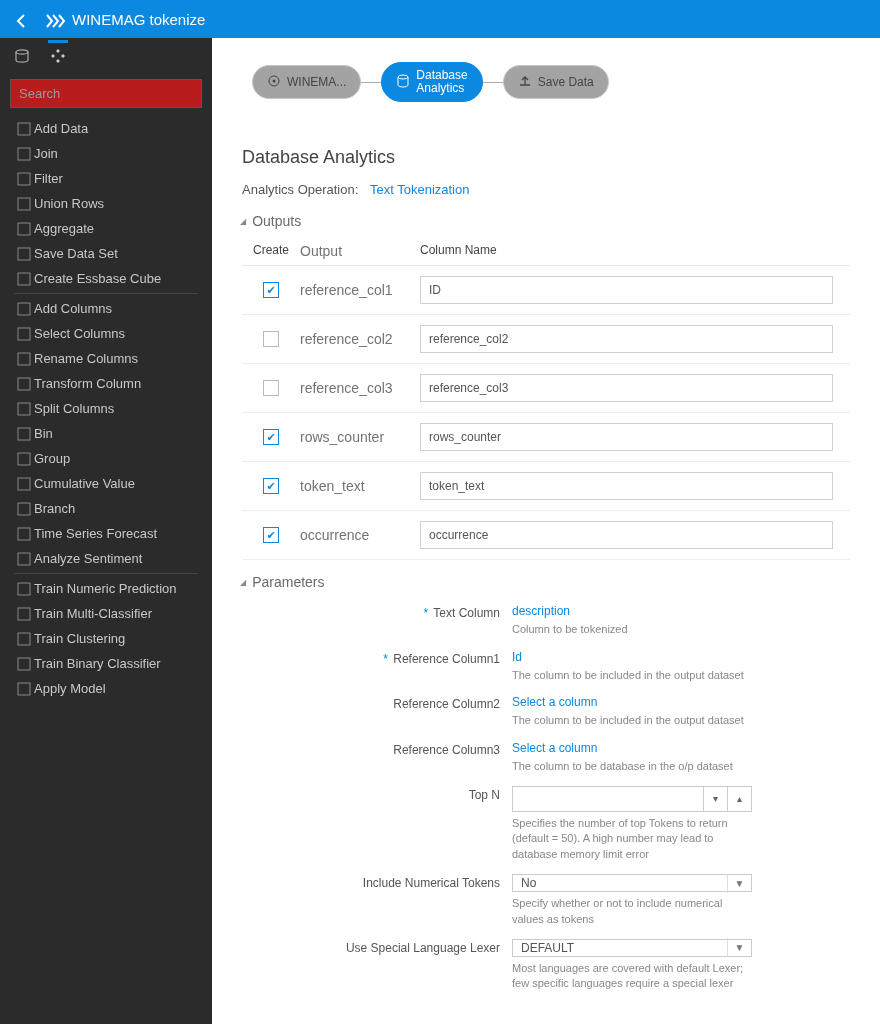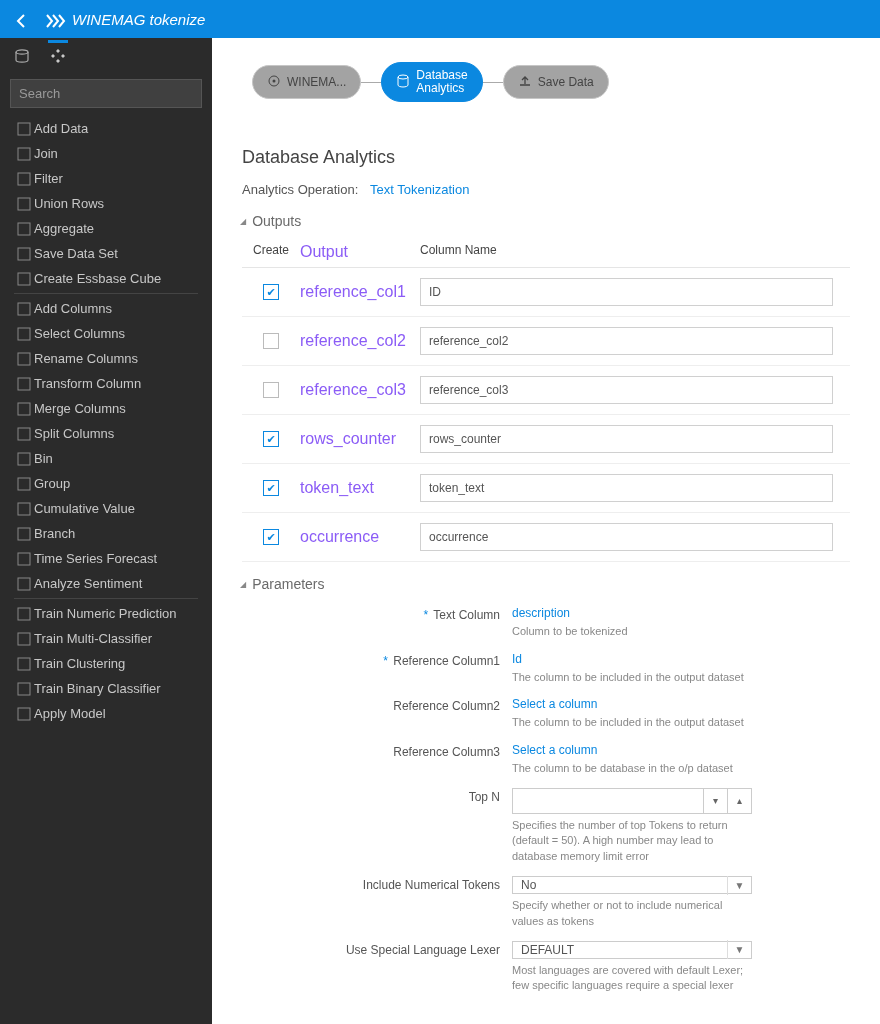--- a/index.html
+++ b/index.html
@@ -1,28 +1,28 @@
 <!DOCTYPE html>
 <html><head>
 <meta charset="utf-8">
 <style>
 * { margin:0; padding:0; box-sizing:border-box; font-family:"Helvetica Neue",Arial,sans-serif; }
 body { width:880px; height:1024px; overflow:hidden; background:#fff; }
-.top-bar { height:38px; background:#0b88e0; color:#fff; display:flex; align-items:center; padding:0 10px; font-size:15px;font-style:italic; }
+.top-bar { height:38px; background:#0b88e0; color:#fff; display:flex; align-items:center; padding:0 10px; font-size:15px; }
 .top-bar .back { cursor:pointer; padding:0 6px; }
 .top-bar .chev { display:inline-block; }
 .top-bar svg { vertical-align:middle; }
 .top-bar .title { font-weight:500; margin-left:6px; }
 .layout { display:flex; height:calc(100% - 38px); }
 .sidebar { width:212px; background:#2b2b2b; color:#c8c8c8; font-size:13px; display:flex; flex-direction:column; }
 .side-tabs { display:flex; padding:10px 14px 4px; gap:20px; }
 .side-tabs span { cursor:pointer; position:relative; }
 .side-tabs .active::before { content:""; position:absolute; top:-8px; left:-2px; right:-2px; height:3px; background:#0b88e0; }
 .search { margin:8px 10px; }
-.search input { width:100%; background:#404040; border:1px solid #555; color:#c8c8c8; padding:6px 8px; font-size:13px; outline:none; }
+.search input { width:100%; background:#b91c1c; border:1px solid #555; color:#c8c8c8; padding:6px 8px; font-size:13px; outline:none; }
 .search input::placeholder { color:#999; }
 .menu { flex:1; overflow-y:auto; }
 .menu .item { display:flex; align-items:center; padding:5px 14px; cursor:pointer; color:#c8c8c8; }
 .menu .item .ic { width:20px; display:inline-flex; justify-content:center; }
 .menu hr { border:none; border-top:1px solid #444; margin:2px 14px; }
 .main { flex:1; background:#fff; overflow-y:auto; }
 .pipeline { padding:24px 40px; background:#fff; border-bottom:1px solid #fff; }
 .pipe-row { display:flex; align-items:center; }
 .pnode { display:flex; align-items:center; border:1px solid #c6c6c6; border-radius:20px; padding:6px 14px; font-size:12px; color:#444; background:#a3a3a3; min-height:34px; }
 .pnode .pic { margin-right:6px; }
@@ -31,21 +31,21 @@
 .conn { width:20px; height:1px; background:#aaa; }
 .section-title { font-size:18px; color:#444; padding:20px 30px 10px; }
 .op-row { padding:4px 30px 12px; font-size:13px; color:#555; }
 .op-row a { color:#0b88e0; text-decoration:none; margin-left:8px; }
 .collapser { padding:4px 28px; font-size:14px; color:#6a6a6a; cursor:pointer; }
 .collapser::before { content:"◢"; font-size:8px; margin-right:6px; display:inline-block; transform:translateY(-2px); color:#888; }
 .out-table { padding:4px 30px 10px; }
 .out-head { display:flex; font-size:12px; color:#444; padding:6px 0; border-bottom:1px solid #e5e5e5; }
 .out-row { display:flex; align-items:center; padding:10px 0; border-bottom:1px solid #eee; }
 .col-create { width:58px; display:flex; justify-content:center; }
-.col-output { width:120px; font-size:16px; color:#8b5cf6; }
+.col-output { width:120px; font-size:14px; color:#737373; }
 .col-name { flex:1; }
 .chk { width:16px; height:16px; border:1px solid #bbb; display:inline-flex; align-items:center; justify-content:center; font-size:11px; color:#0b88e0; cursor:pointer; }
 .chk.on { border-color:#0b88e0; }
 .txt-in { width:96%; border:1px solid #d0d0d0; padding:6px 8px; font-size:12px; color:#555; }
 .params { padding:4px 30px 40px; }
 .prow { display:flex; padding:6px 0; }
 .plabel { width:270px; text-align:right; font-size:12px; color:#555; padding-right:12px; padding-top:2px; }
 .plabel .req { color:#0b88e0; margin-right:2px; }
 .pval { flex:1; font-size:12px; }
 .pval .linkv { color:#0b88e0; cursor:pointer; }
@@ -178,28 +178,20 @@
             </svg>
           </span>
           <span>Transform Column</span>
         </div>
         <div class="item">
           <span class="ic">
             <svg width="14" height="14" viewBox="0 0 14 14">
               <rect x="1" y="1" width="12" height="12" fill="none" stroke="#888" stroke-width="1"></rect>
             </svg>
           </span>
-          <span>Merge Columns</span>
-        </div>
-        <div class="item">
-          <span class="ic">
-            <svg width="14" height="14" viewBox="0 0 14 14">
-              <rect x="1" y="1" width="12" height="12" fill="none" stroke="#888" stroke-width="1"></rect>
-            </svg>
-          </span>
           <span>Split Columns</span>
         </div>
         <div class="item">
           <span class="ic">
             <svg width="14" height="14" viewBox="0 0 14 14">
               <rect x="1" y="1" width="12" height="12" fill="none" stroke="#888" stroke-width="1"></rect>
             </svg>
           </span>
           <span>Bin</span>
         </div>

